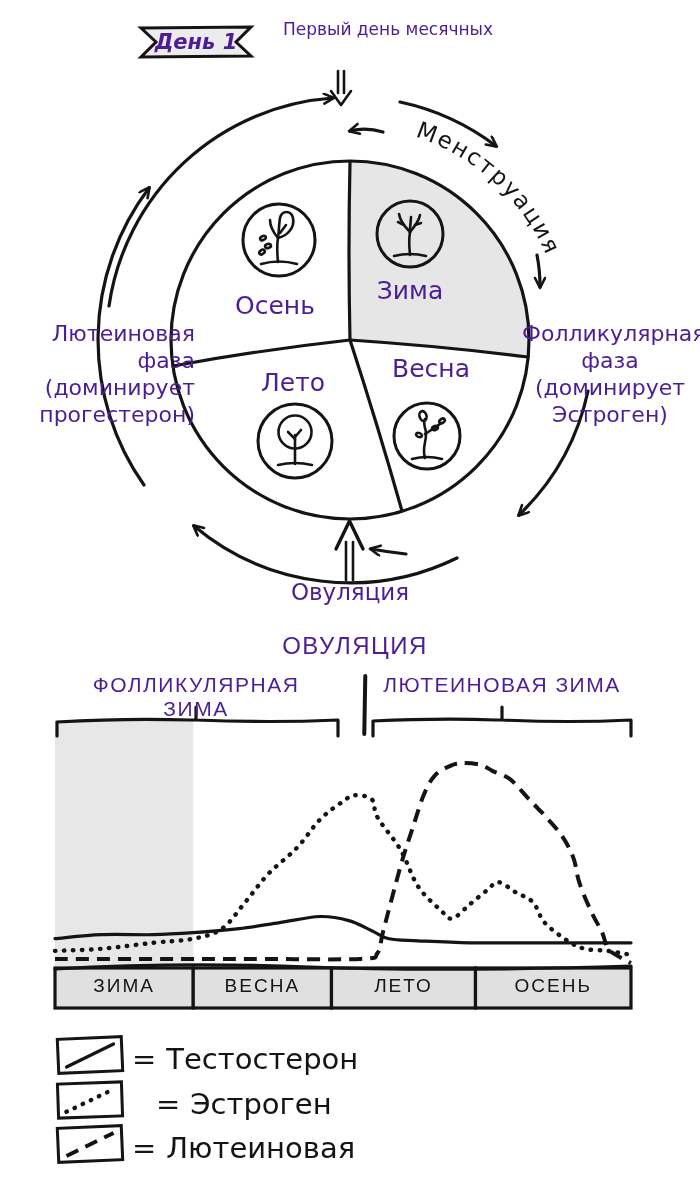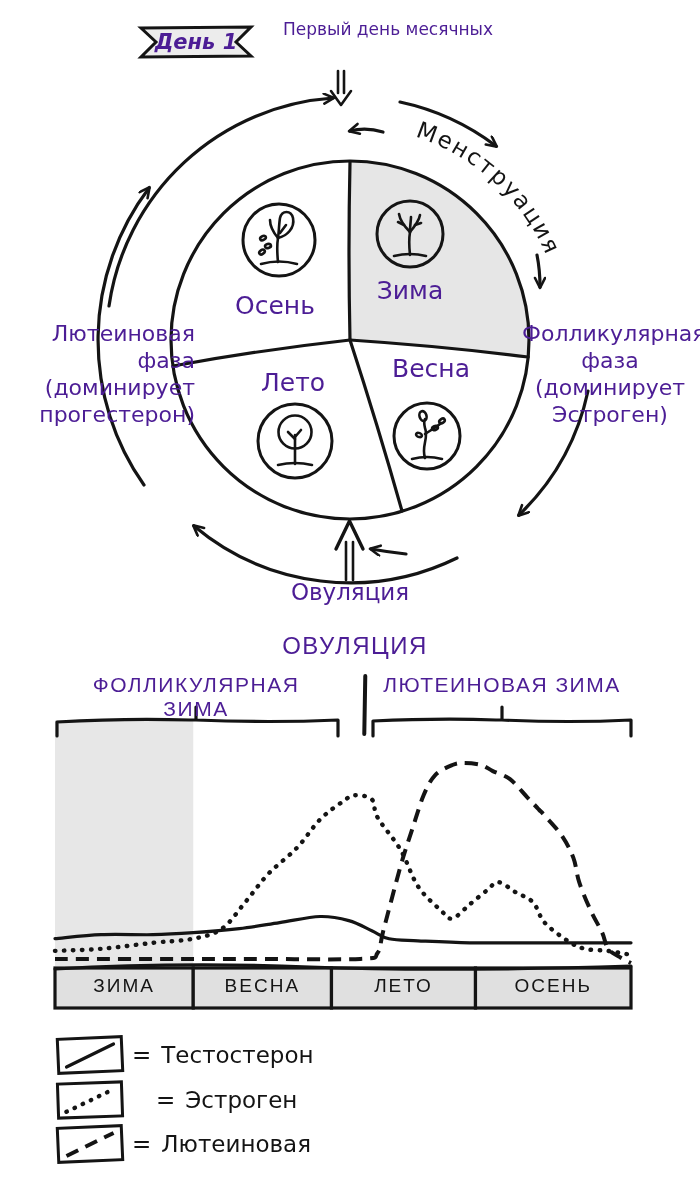--- a/index.html
+++ b/index.html
@@ -21,21 +21,21 @@
   .c-dashed{fill:none;stroke:#141414;stroke-width:4;stroke-linecap:butt;stroke-dasharray:13 8;}
   #banner-label{font-weight:bold;font-style:italic;font-size:21px;}
   #top-note{font-size:17px;line-height:27px;}
   .side-label{font-size:22px;line-height:27px;}
   .season{font-size:25px;}
   #ovulation-label{font-size:23px;}
   #chart-title{font-size:24px;}
   .phase{font-size:21px;}
   .band-label{position:absolute;top:975px;text-align:center;font-size:19px;
     font-family:"Liberation Sans",sans-serif;letter-spacing:2px;}
-  .legend-row{position:absolute;left:132px;font-size:23px;}
+  .legend-row{position:absolute;left:132px;font-size:29px;}
   .legend-row .eq{margin-right:10px;}
 </style>
 </head>
 <body>
 
 <svg id="art" width="700" height="1200" viewBox="0 0 700 1200">
   <defs>
     <marker id="ah" markerUnits="userSpaceOnUse" markerWidth="20" markerHeight="20" refX="11" refY="6" orient="auto">
       <path d="M2,1 L12,6 L2,11" fill="none" stroke="#141414" stroke-width="2.6" stroke-linecap="round" stroke-linejoin="round"></path>
     </marker>

